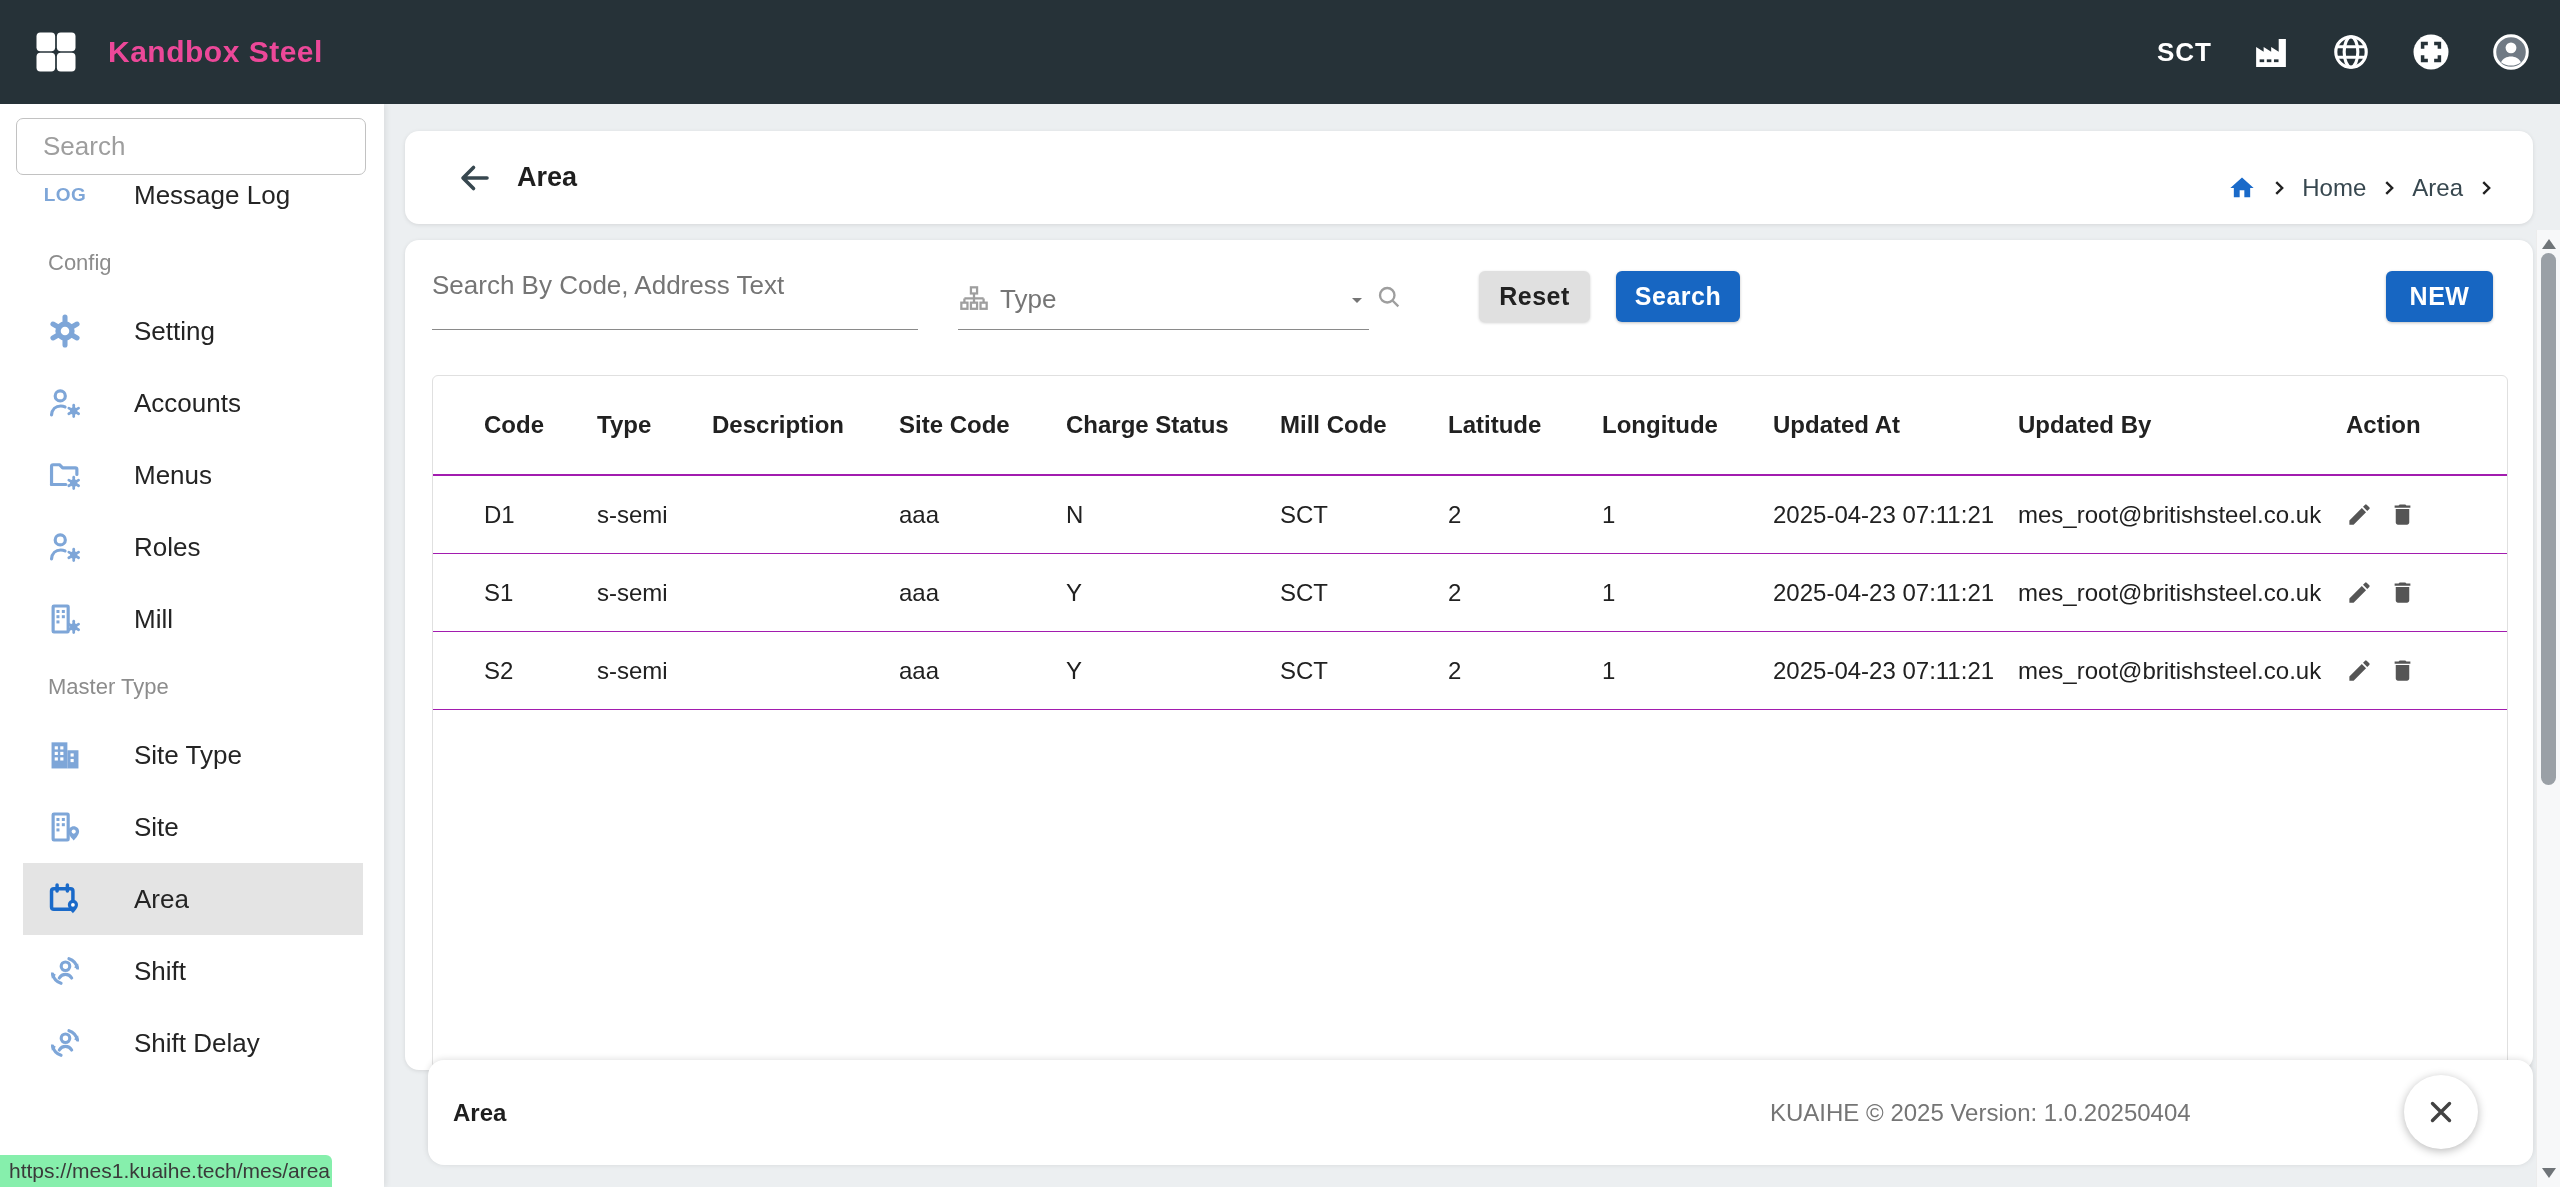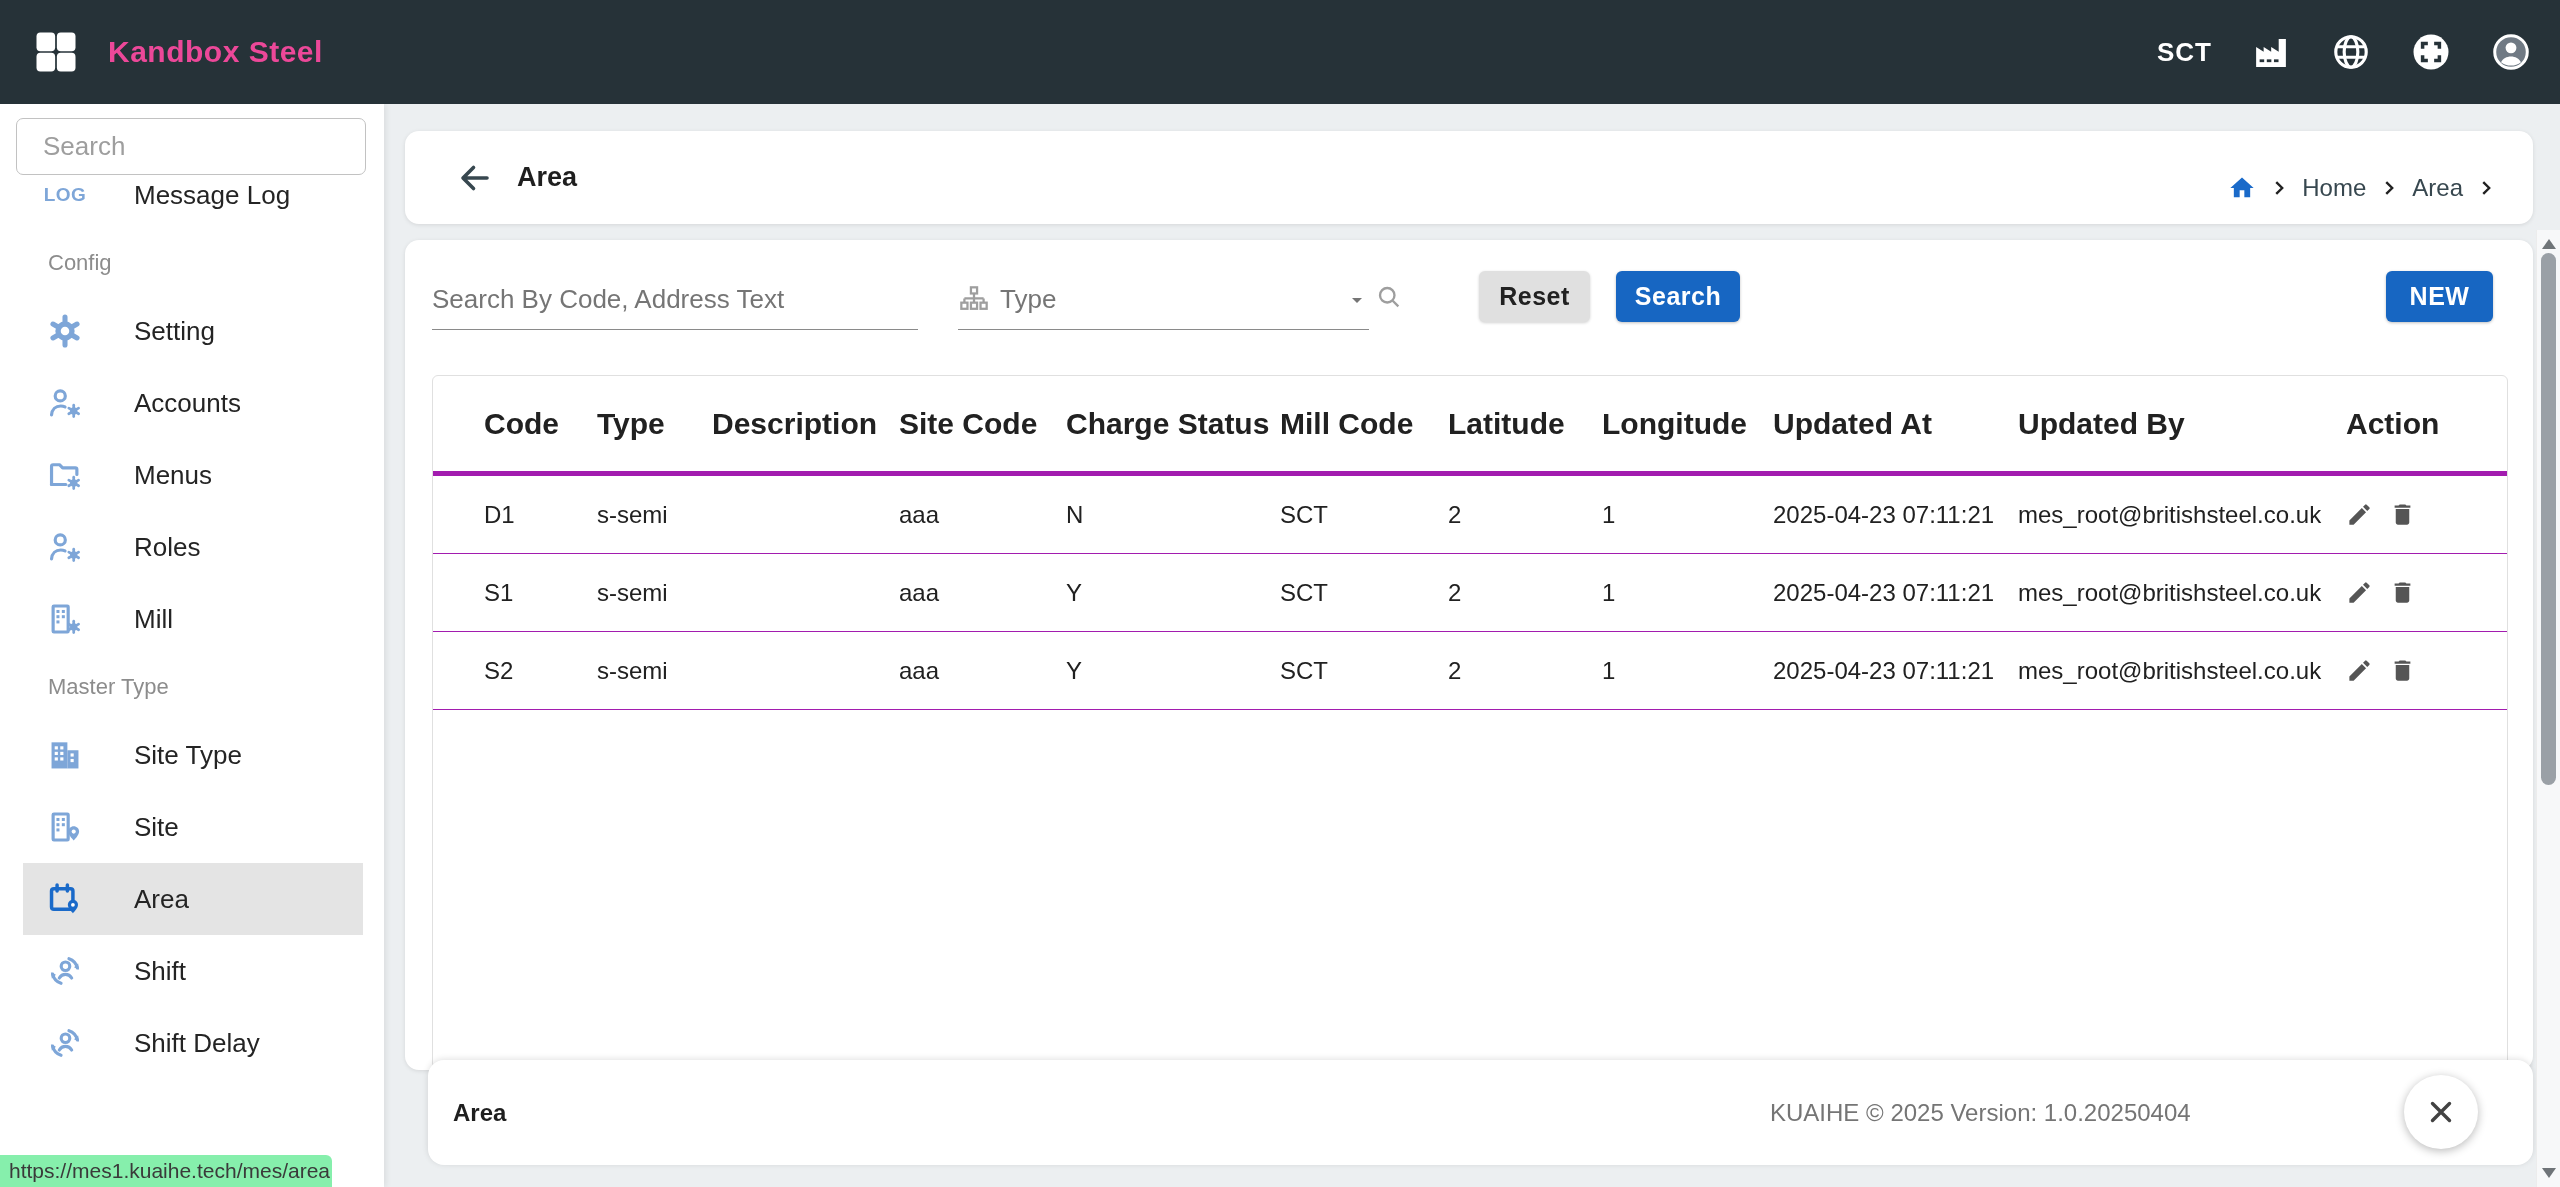--- a/index.html
+++ b/index.html
@@ -64,21 +64,21 @@
   .crumb-ic { width:28px; height:28px; display:flex; }
   .chev { width:22px; height:22px; display:flex; }
   .crumb-link { cursor:pointer; }
   
   .main-card {
     position:absolute; left:405px; top:240px; width:2128px; height:830px;
     background:#fff; border-radius:14px; box-shadow:0 1px 4px rgba(0,0,0,.10); z-index:10;
   }
   .field1 {
     position:absolute; left:27px; top:30px; width:486px; height:60px;
-    border-bottom:1px solid #8a8a8a; display:flex; align-items:center;
+    border-bottom:1px solid #8a8a8a; display:flex; align-items:flex-start;
   }
   .field1 input, .field2 input {
     border:none; outline:none; flex:1; font-size:26px; color:#444; background:transparent;
     font-family:"Liberation Sans", sans-serif;
   }
   .field1 input::placeholder, .field2 input::placeholder { color:#757575; }
   .field2 {
     position:absolute; left:553px; top:30px; width:445px; height:60px;
     display:flex; align-items:center;
   }
@@ -95,21 +95,21 @@
   .btn-new { left:1981px; top:31px; width:107px; background:#1766c2; color:#fff; box-shadow:0 1px 3px rgba(0,0,0,.25); }
   
   .tbl {
     position:absolute; left:27px; top:135px; width:2076px; height:694px;
     border:1px solid #e0e0e0; border-radius:6px; overflow:hidden;
   }
   .trow {
     display:grid; align-items:center; padding-left:51px;
     grid-template-columns:113px 115px 187px 167px 214px 168px 154px 171px 245px 328px 1fr;
   }
-  .thead { height:100px; font-weight:bold; font-size:30px; border-bottom:5px solid #a21caf; }
+  .thead { height:100px; font-weight:bold; font-size:24px; border-bottom:2px solid #a21caf; }
   .tdata { height:78px; font-size:24px; border-bottom:1px solid #a21caf; }
   .cell { overflow:hidden; white-space:nowrap; }
   .action-cell { display:flex; gap:16px; align-items:center; }
   .row-ic { width:27px; height:27px; cursor:pointer; }
   
   .footer-card {
     position:absolute; left:428px; top:1060px; width:2105px; height:105px;
     background:#fff; border-radius:16px; box-shadow:0 -1px 6px rgba(0,0,0,.12); z-index:30;
   }
   .footer-title { position:absolute; left:25px; top:50%; transform:translateY(-50%); font-size:24px; font-weight:bold; color:#1f1f1f; }

